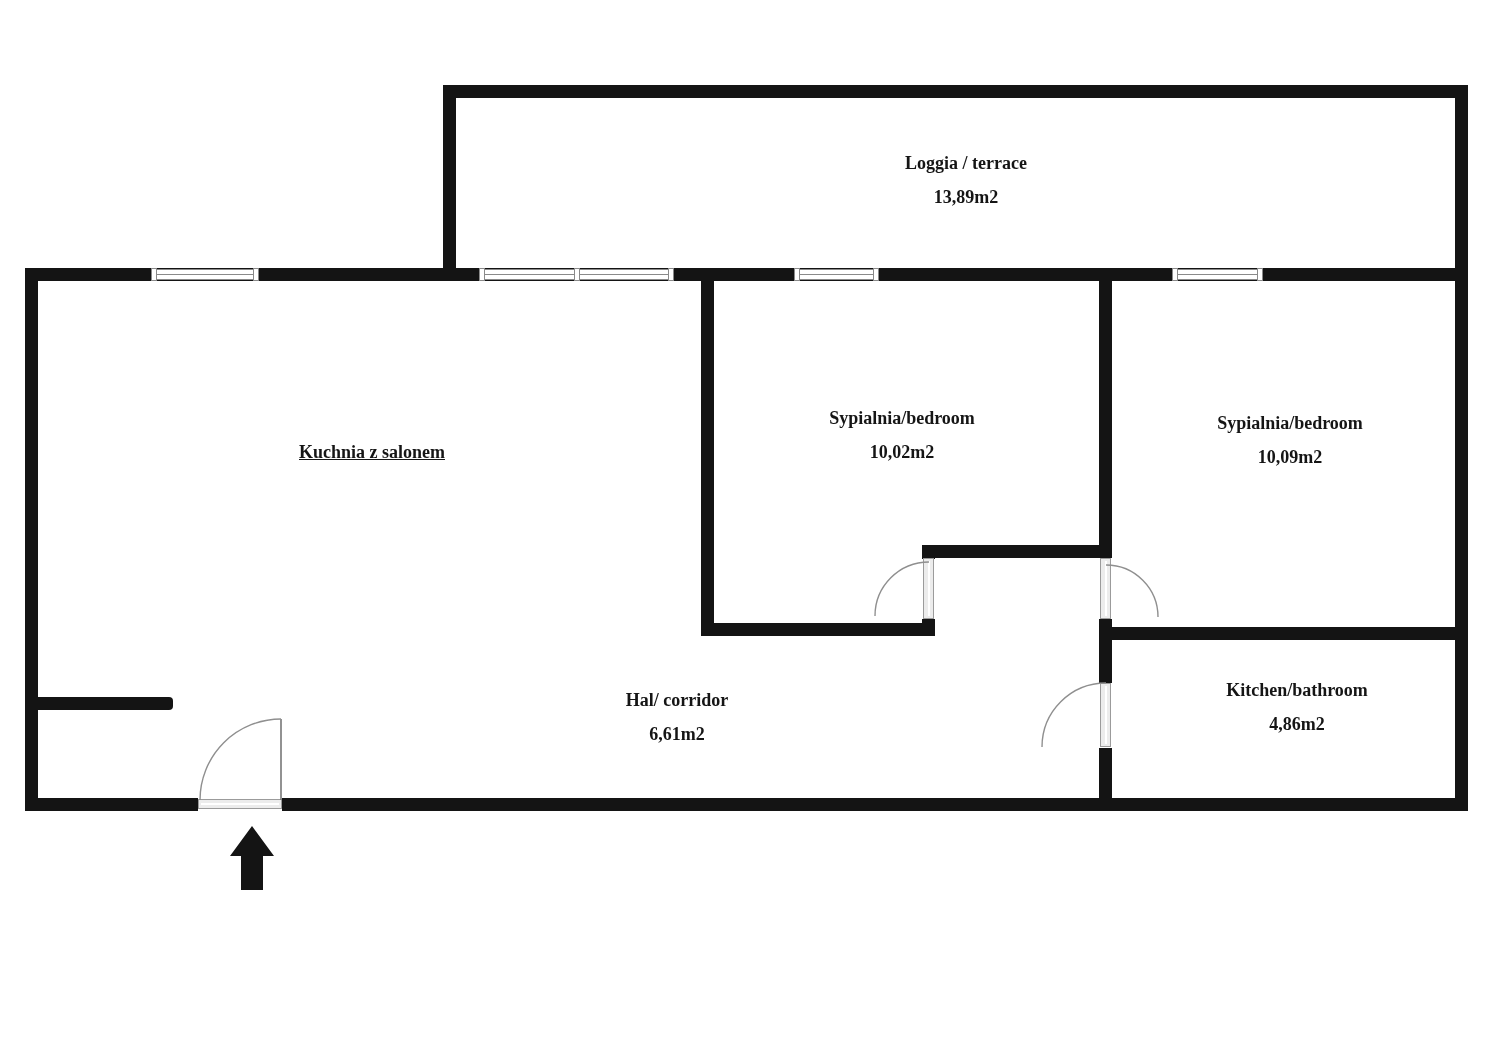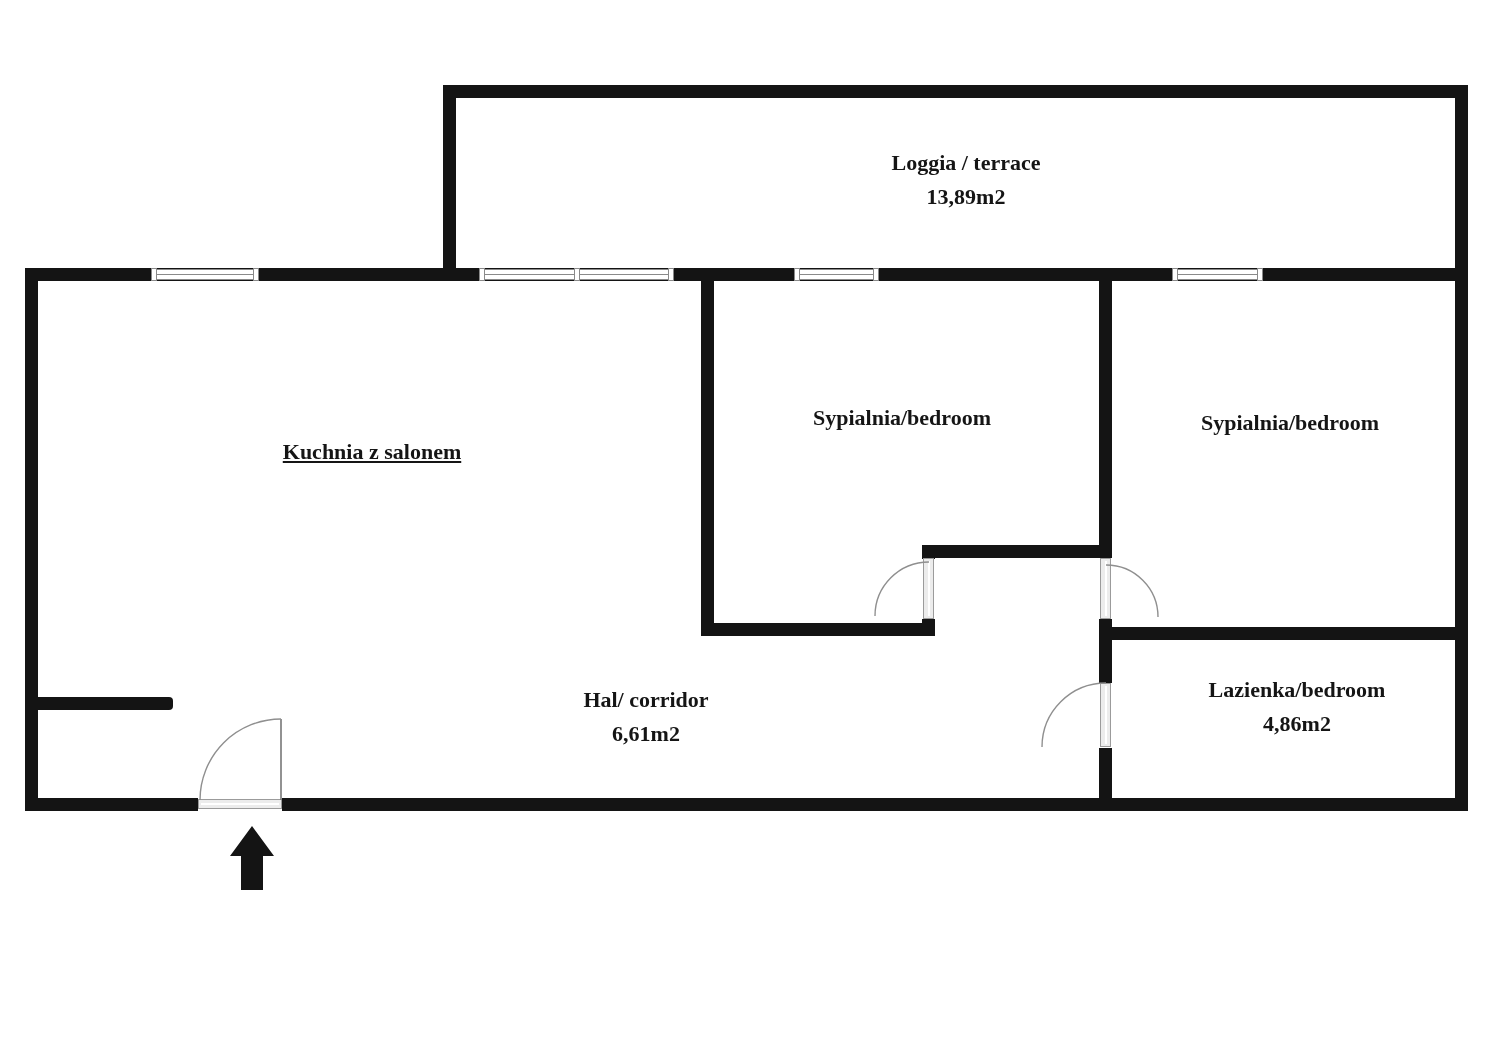--- a/index.html
+++ b/index.html
@@ -49,21 +49,21 @@
   }
   .door-leaf .stripe { position: absolute; background: #ffffff; }
   .door-leaf.v .stripe { top: 2px; bottom: 2px; left: 50%; width: 2px; margin-left: -1px; }
   .door-leaf.h .stripe { left: 2px; right: 2px; top: 50%; height: 2px; margin-top: -1px; }
   #overlay-svg { position: absolute; left: 0; top: 0; }
   .room-label {
     position: absolute;
     transform: translateX(-50%);
     text-align: center;
     font-weight: bold;
-    font-size: 22px;
+    font-size: 18px;
     line-height: 34px;
     color: var(--color-text, #151515);
     white-space: nowrap;
   }
   .room-label span { display: block; }
 </style>
 </head>
 <body>
 
 <div id="plan-canvas">
@@ -145,29 +145,31 @@
     <span>Loggia / terrace</span>
     <span>13,89m2</span>
   </div>
 
   <div class="room-label" style="left:372px; top:435px;text-decoration:underline;">
     <span>Kuchnia z salonem</span>
   </div>
 
   <div class="room-label" style="left:902px; top:401px;">
     <span>Sypialnia/bedroom</span>
+    <span>10,02m2</span>
   </div>
 
   <div class="room-label" style="left:1290px; top:406px;">
     <span>Sypialnia/bedroom</span>
+    <span>10,09m2</span>
   </div>
 
-  <div class="room-label" style="left:646px; top:683px;">
+  <div class="room-label" style="left:677px; top:683px;">
     <span>Hal/ corridor</span>
     <span>6,61m2</span>
   </div>
 
   <div class="room-label" style="left:1297px; top:673px;">
-    <span>Lazienka/bedroom</span>
+    <span>Kitchen/bathroom</span>
     <span>4,86m2</span>
   </div>
 
 </div>
 
 </body></html>

